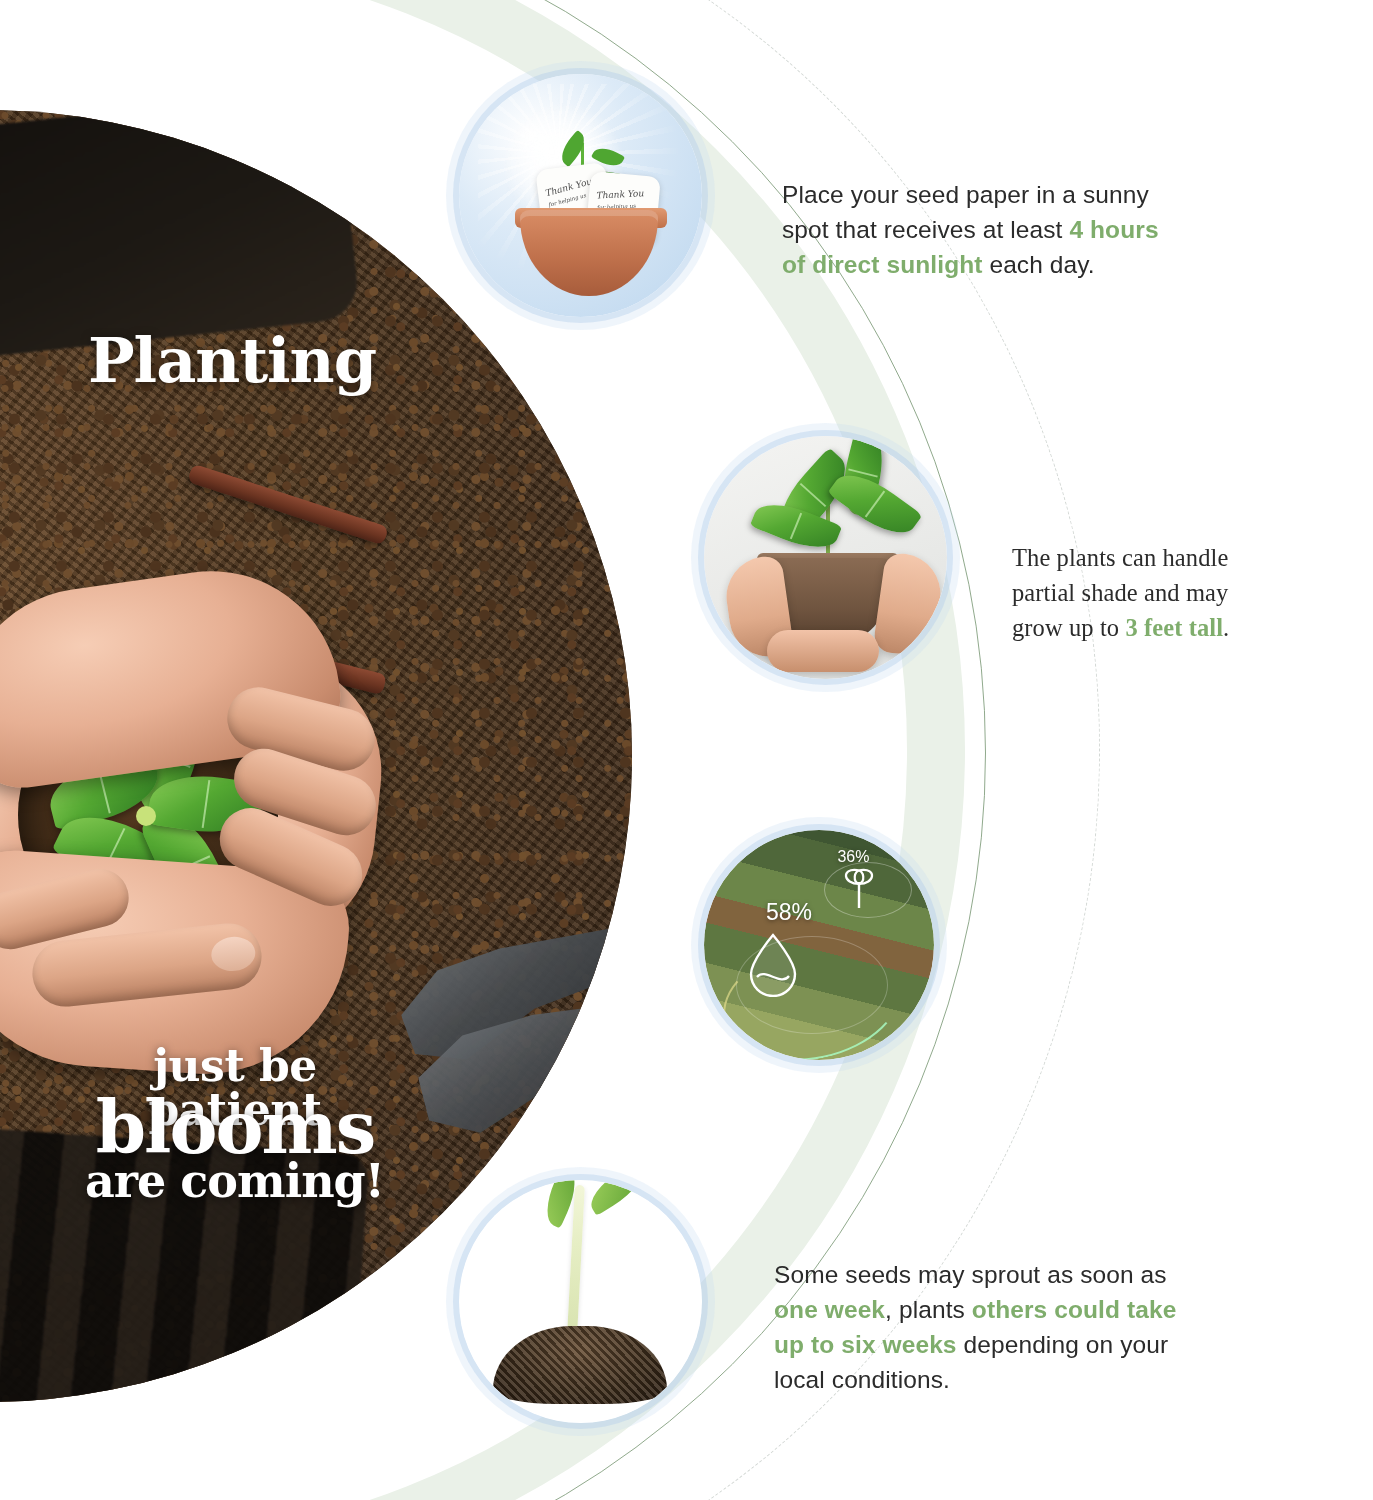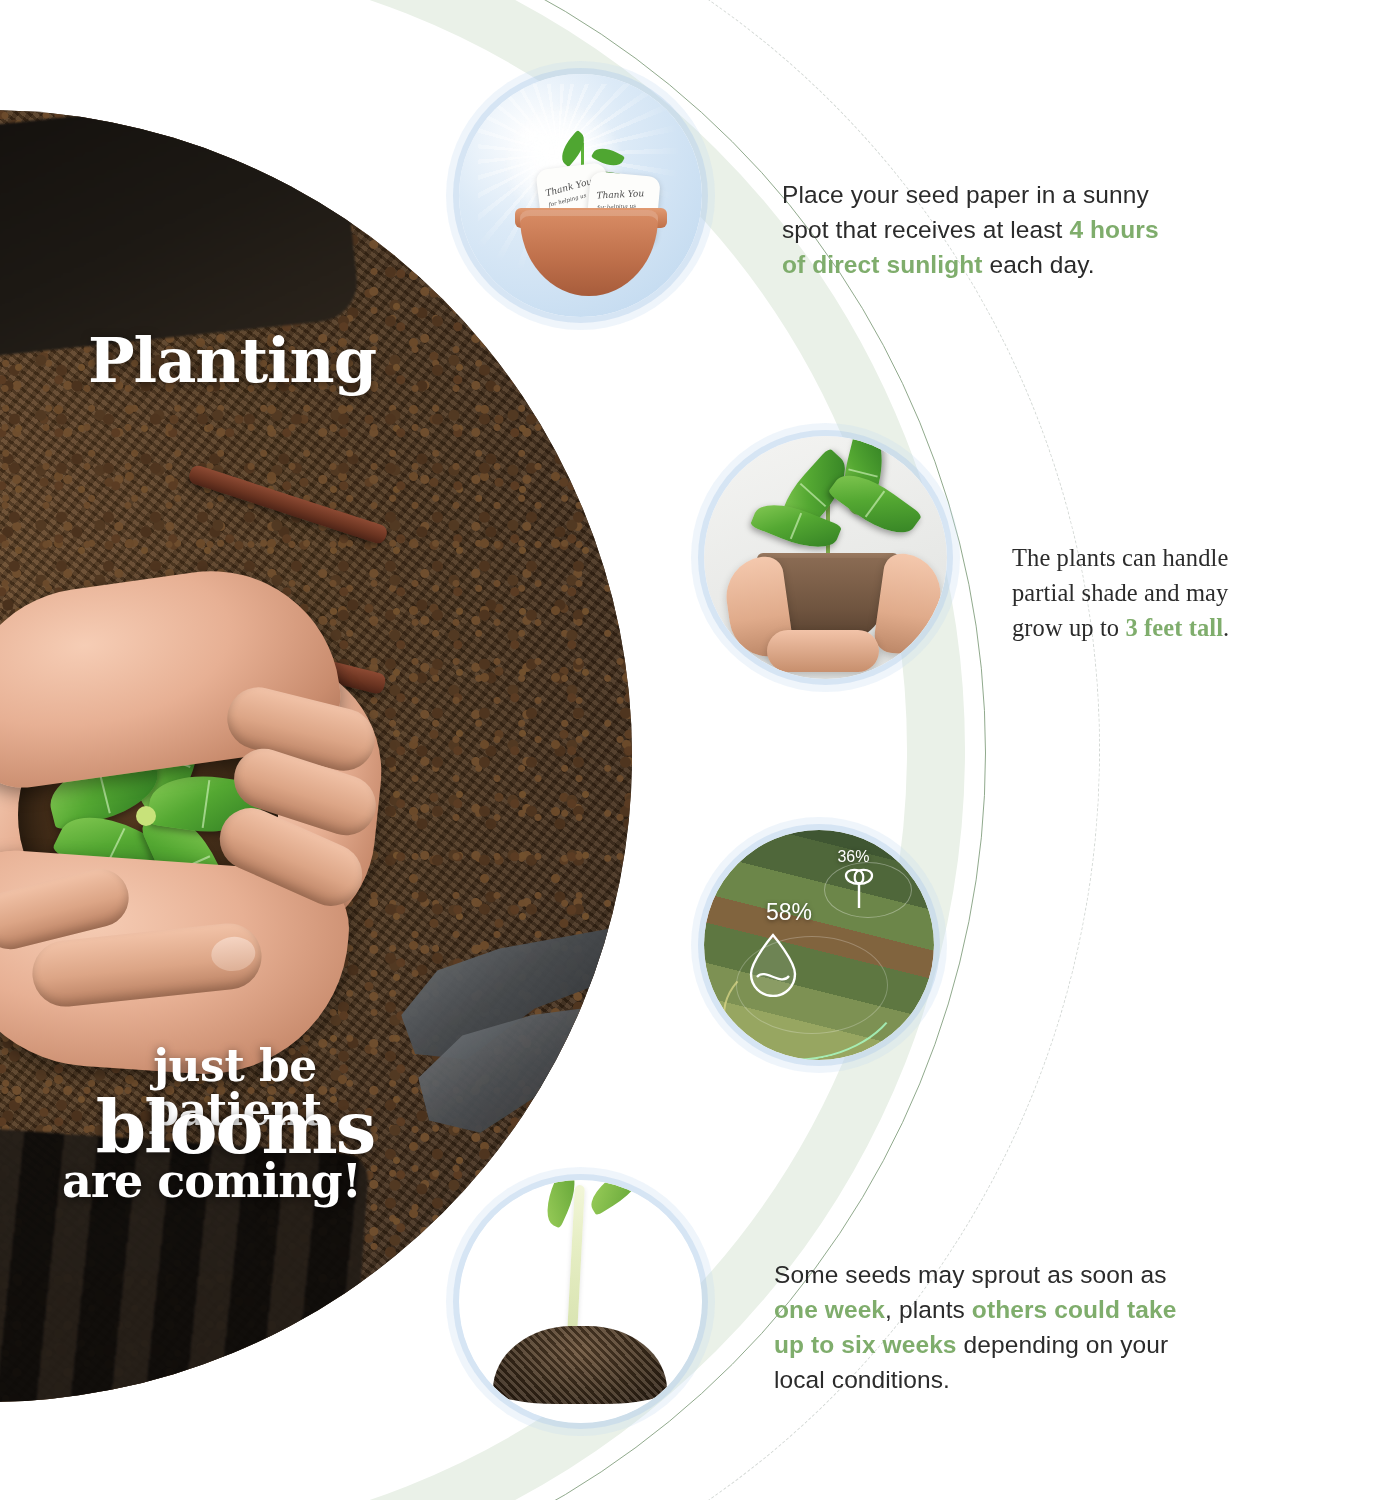--- a/index.html
+++ b/index.html
@@ -222,21 +222,21 @@
   #kicker{
     left:80px;top:1044px;width:310px;
     font-size:44px;text-align:center;letter-spacing:-.5px;
   }
   #blooms{
     left:70px;top:1092px;width:330px;
     font-size:72px;text-align:center;letter-spacing:-2px;
   }
   #coming{
     left:62px;top:1158px;width:345px;
-    font-size:46px;text-align:left;letter-spacing:-1px;
+    font-size:46px;text-align:center;letter-spacing:-1px;
   }
 
   
   .bubble{
     position:absolute;
     border-radius:50%;
     overflow:hidden;
     background:#eef4fb;
     box-shadow:0 0 0 6px rgba(174,203,233,.38), 0 0 0 13px rgba(198,219,240,.28);
   }

